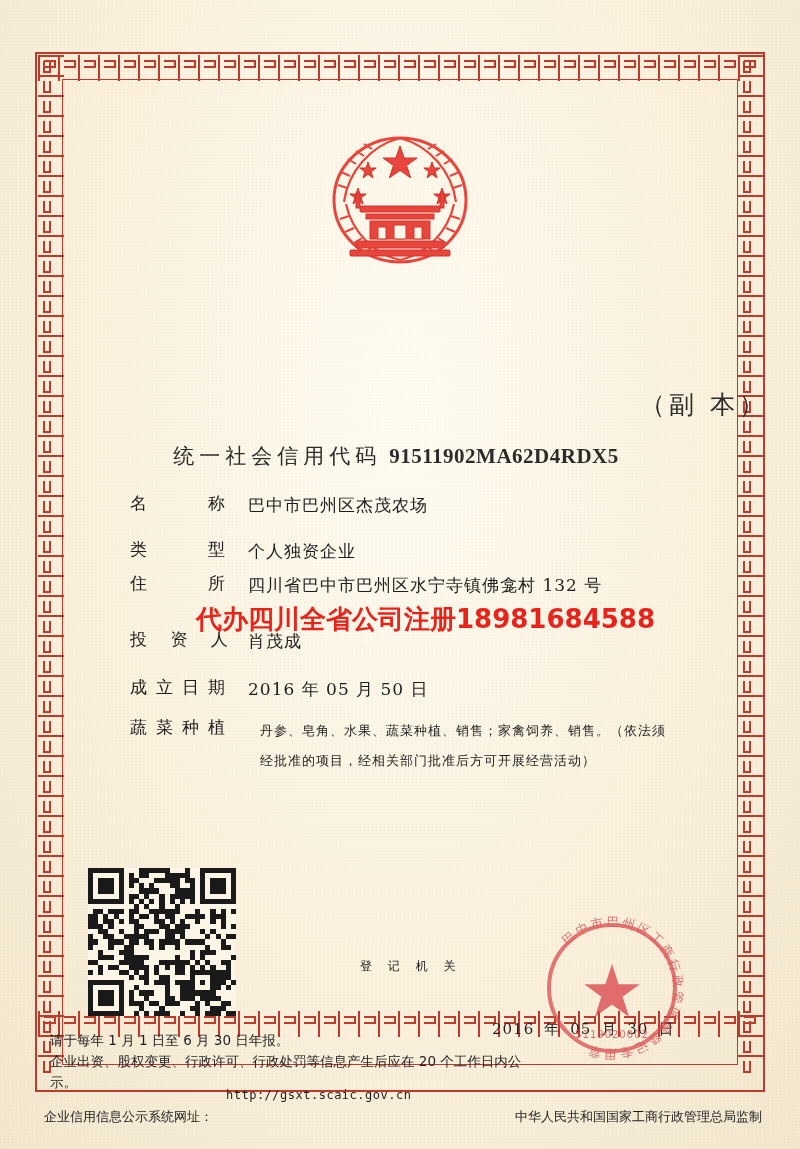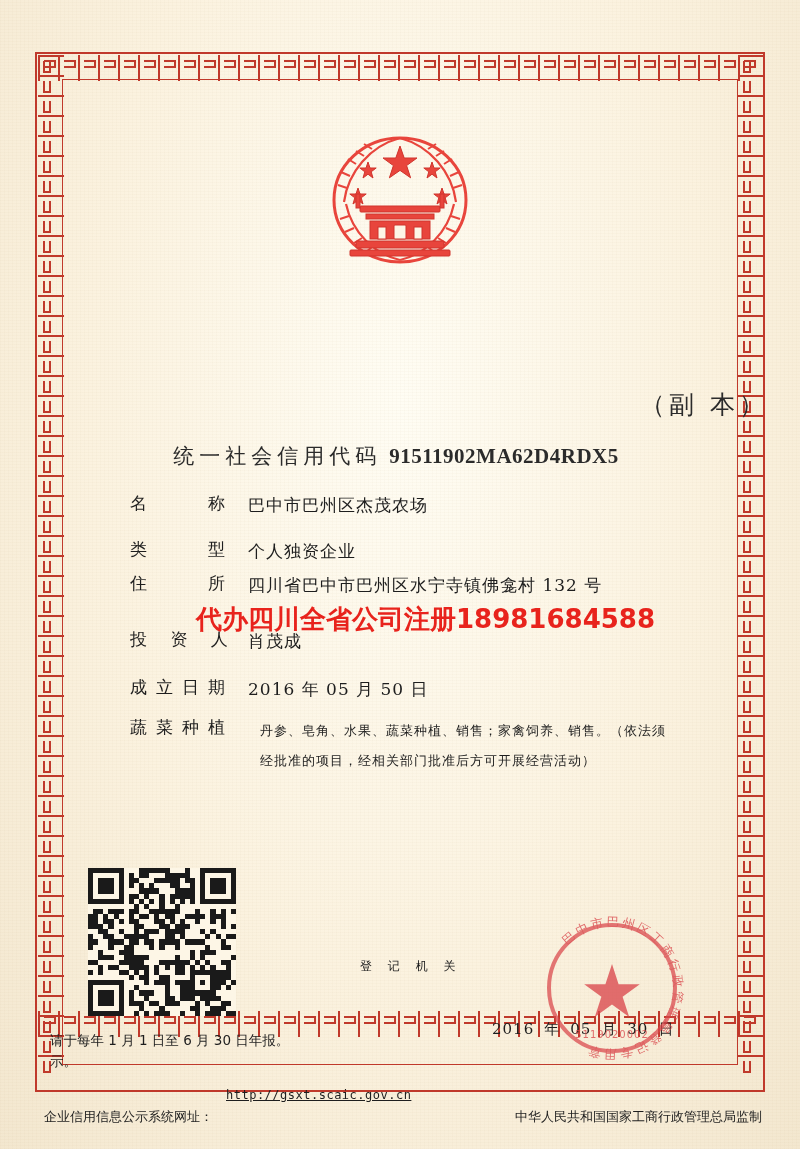--- a/index.html
+++ b/index.html
@@ -218,21 +218,20 @@
     line-height: 21px;
     color: #1e1e1e;
   }
   #footer-url {
     position: absolute;
     left: 226px; top: 1088px;
     font-family: "DejaVu Sans Mono", "Liberation Mono", monospace;
     font-size: 12px;
     color: #1e1e1e;
     letter-spacing: 0.5px;
-    text-decoration: underline;
   }
   #bottom-left-text {
     position: absolute;
     left: 44px; top: 1108px;
     font-family: "DejaVu Sans", "Liberation Sans", sans-serif;
     font-size: 13px;
     color: #1e1e1e;
   }
   #bottom-right-text {
     position: absolute;
@@ -968,19 +967,20 @@
       <polygon points="80,56 86.6,76.2 107.8,76.2 90.6,88.7 97.2,108.9 80,96.4 62.8,108.9 69.4,88.7 52.2,76.2 73.4,76.2" fill="#d9454a" opacity="0.9"></polygon>
       <text font-family="'DejaVu Serif','Liberation Serif',serif" font-size="12.5" fill="#d9454a" opacity="0.92" letter-spacing="2.5">
         <textPath href="#sealArc" startOffset="12%">巴中市巴州区工商行政管理局登记专用章</textPath>
       </text>
       <text x="80" y="130" text-anchor="middle" font-family="'DejaVu Sans','Liberation Sans',sans-serif" font-size="10" fill="#d9454a" opacity="0.9" letter-spacing="1">5119020002</text>
     </svg>
   </div>
 
   <div id="footer-note">
     <div>请于每年 1 月 1 日至 6 月 30 日年报。</div>
+    <div>企业出资、股权变更、行政许可、行政处罚等信息产生后应在 20 个工作日内公</div>
     <div>示。</div>
   </div>
   <div id="footer-url">http://gsxt.scaic.gov.cn</div>
   <div id="bottom-left-text">企业信用信息公示系统网址：</div>
   <div id="bottom-right-text">中华人民共和国国家工商行政管理总局监制</div>
 
 </div>
 
 </body></html>

